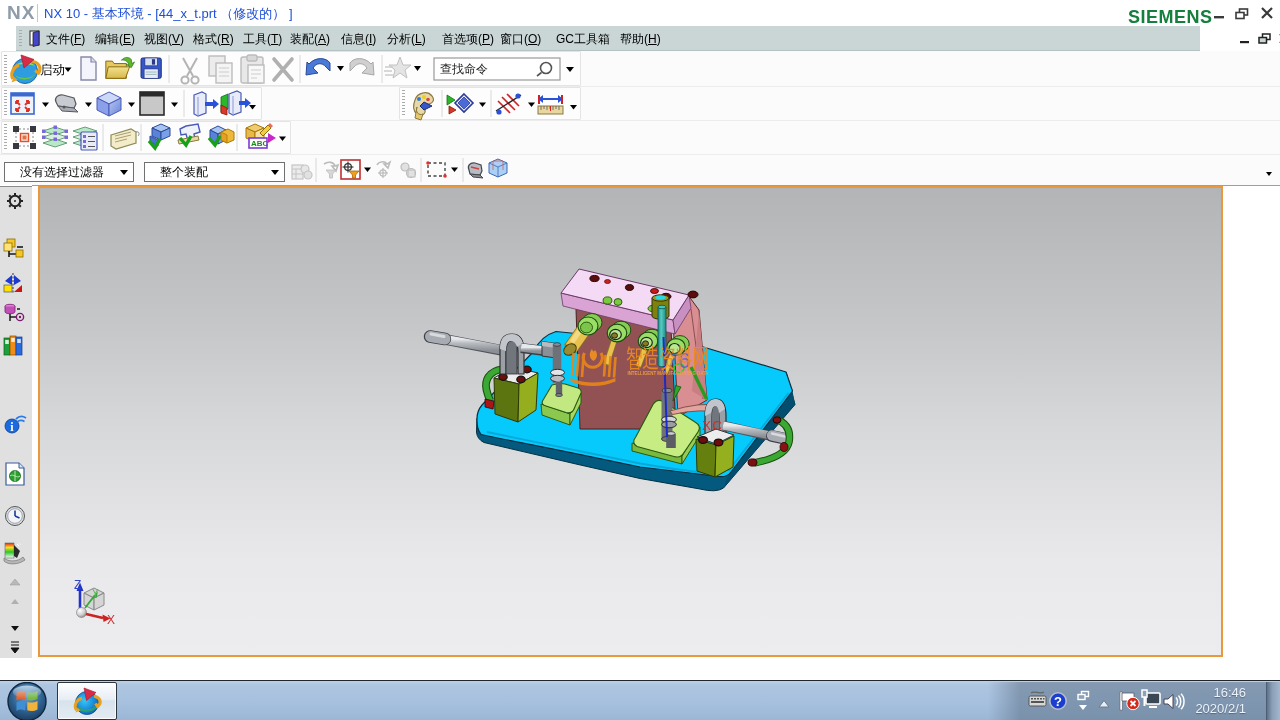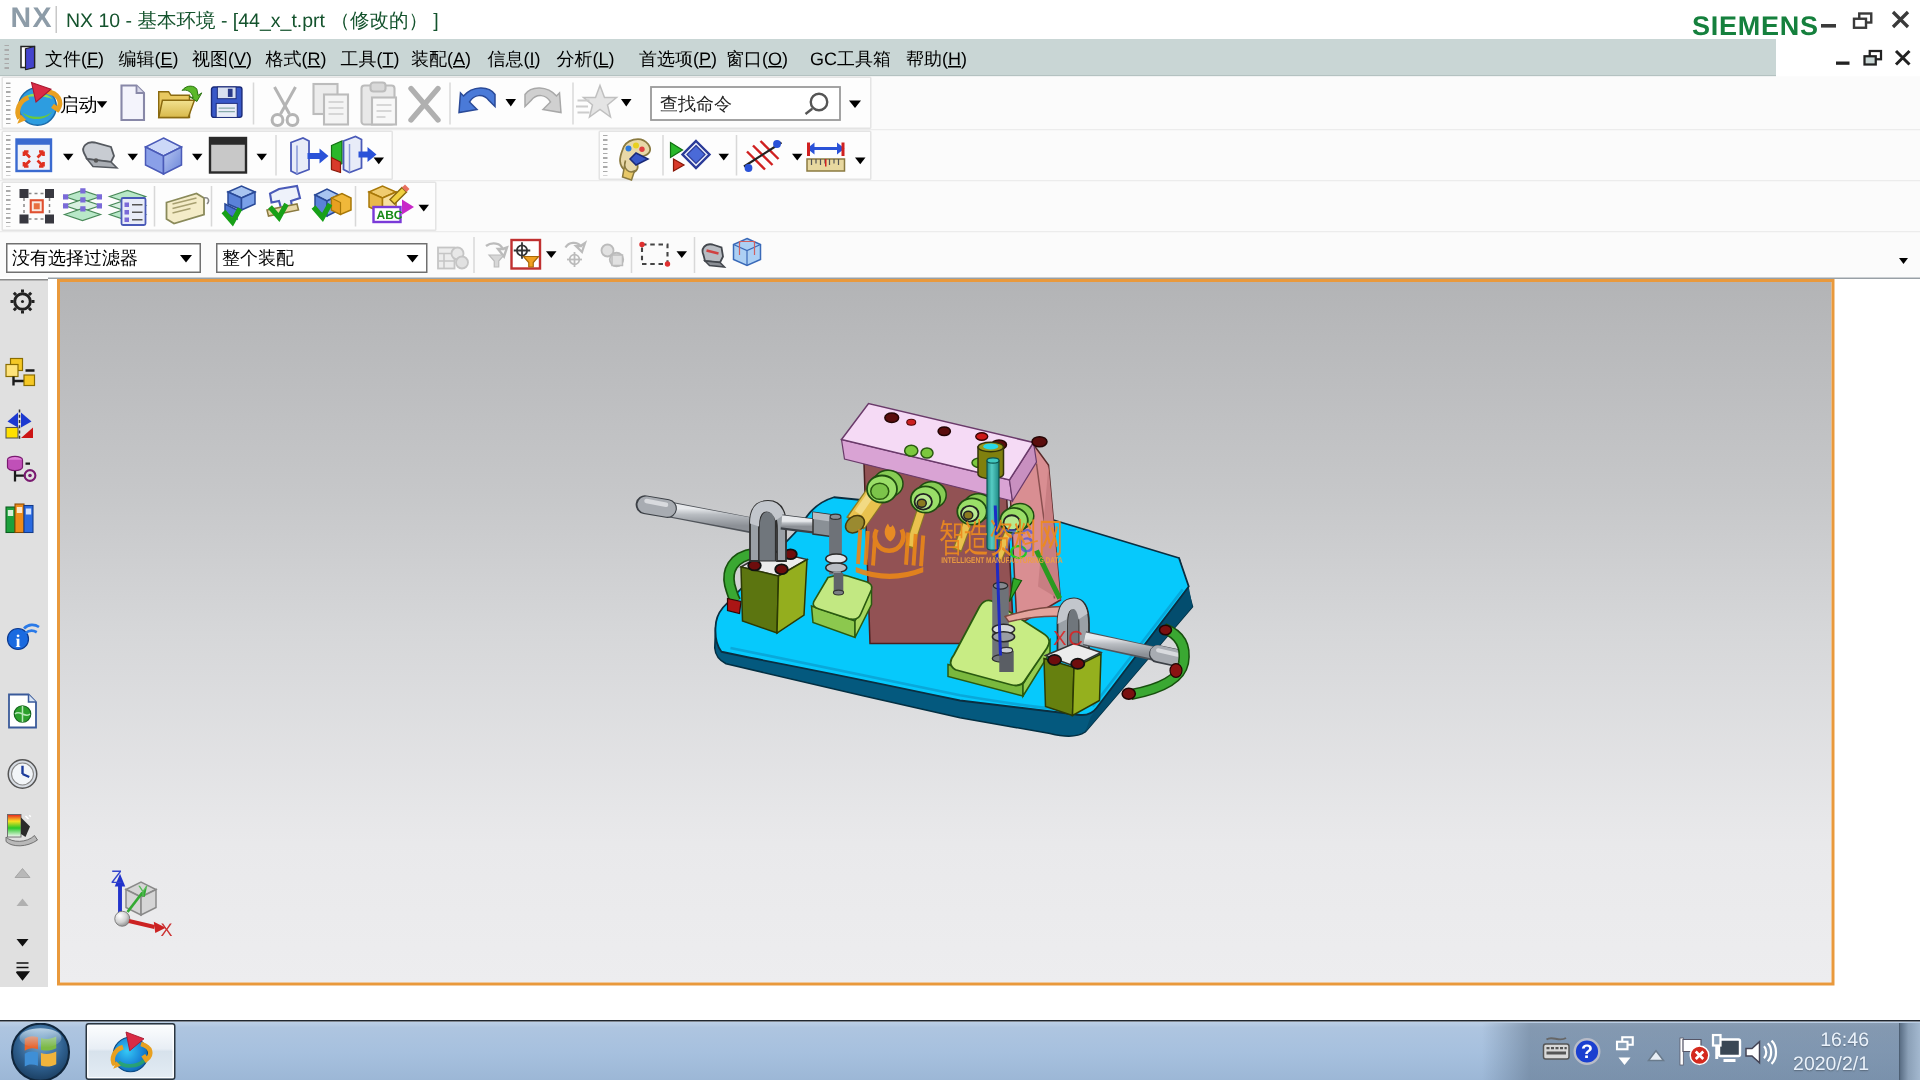--- a/index.html
+++ b/index.html
@@ -1,34 +1,34 @@
 <!DOCTYPE html>
 <html><head><meta charset="utf-8"><style>
 *{margin:0;padding:0;box-sizing:border-box}
 html,body{width:1280px;height:720px;overflow:hidden;font-family:"Liberation Sans",sans-serif}
 .abs{position:absolute}
 #root{position:relative;width:1280px;height:720px;background:#fff}
 
 #titlebar{left:0;top:0;width:1280px;height:40px;background:#fff}
 #nxlogo{left:7px;top:2px;font-size:19px;font-weight:bold;color:#8d9ca8;letter-spacing:1px}
 #tsep{left:37px;top:4px;width:1px;height:18px;background:#c8c8c8}
-#title{left:44px;top:5px;font-size:13px;color:#14532d}
+#title{left:44px;top:5px;font-size:13px;color:#1d4ed8}
 #siemens{left:1128px;top:7px;font-size:18px;font-weight:bold;color:#15803d;letter-spacing:0.5px}
 
-#menubar{left:0;top:26px;width:1184px;height:25px;background:#c9d6d5;border-bottom:1px solid #b4c2c1}
+#menubar{left:16px;top:26px;width:1184px;height:25px;background:#c9d6d5;border-bottom:1px solid #b4c2c1}
 .menuitem{font-size:12px;color:#000}
 .menuitem u{text-decoration:underline}
 
 #toolrows{left:0;top:51px;width:1280px;height:134px;background:#fbfbfb}
 .trow{position:absolute;left:0;width:1280px;background:#fbfbfb}
 .tgroup{position:absolute;background:#fdfdfd;border:1px solid #e4e4e4;border-radius:1px}
 .grip{position:absolute;width:3px;background:repeating-linear-gradient(180deg,#aaa 0 1px,transparent 1px 3px)}
 .dda{position:absolute;width:0;height:0;border-left:3.5px solid transparent;border-right:3.5px solid transparent;border-top:4px solid #000}
 
-.combo{position:absolute;height:20px;background:#fff;border:1px solid #707070;font-size:12px;color:#000;line-height:18px;padding-left:3px}
+.combo{position:absolute;height:20px;background:#fff;border:1px solid #707070;font-size:12px;color:#000;line-height:18px;padding-left:15px}
 .combo .ca{position:absolute;right:5px;top:7px;width:0;height:0;border-left:4px solid transparent;border-right:4px solid transparent;border-top:5px solid #000}
 
 #mainarea{left:0;top:185px;width:1280px;height:473px;background:#fff}
 #sidebar{left:0;top:1px;width:32px;height:472px;background:#e0e0e0;border-top:1px solid #8c8c8c}
 #whitestrip{left:32px;top:1px;width:6px;height:472px;background:#fff}
 #viewport{left:38px;top:1px;width:1185px;height:471px;border:2px solid #e9993c;background:linear-gradient(180deg,#b3b4b6 0%,#c6c7c9 30%,#d6d7d9 50%,#e9e9eb 80%,#ededef 100%)}
 #viewlabels{left:9px;top:450px;font-size:14px;color:#e8945a;letter-spacing:1.5px}
 
 #statusbar{left:0;top:658px;width:1280px;height:22px;background:#fff}
 #statustext{left:4px;top:3px;font-size:13px;font-weight:bold;color:#000}

